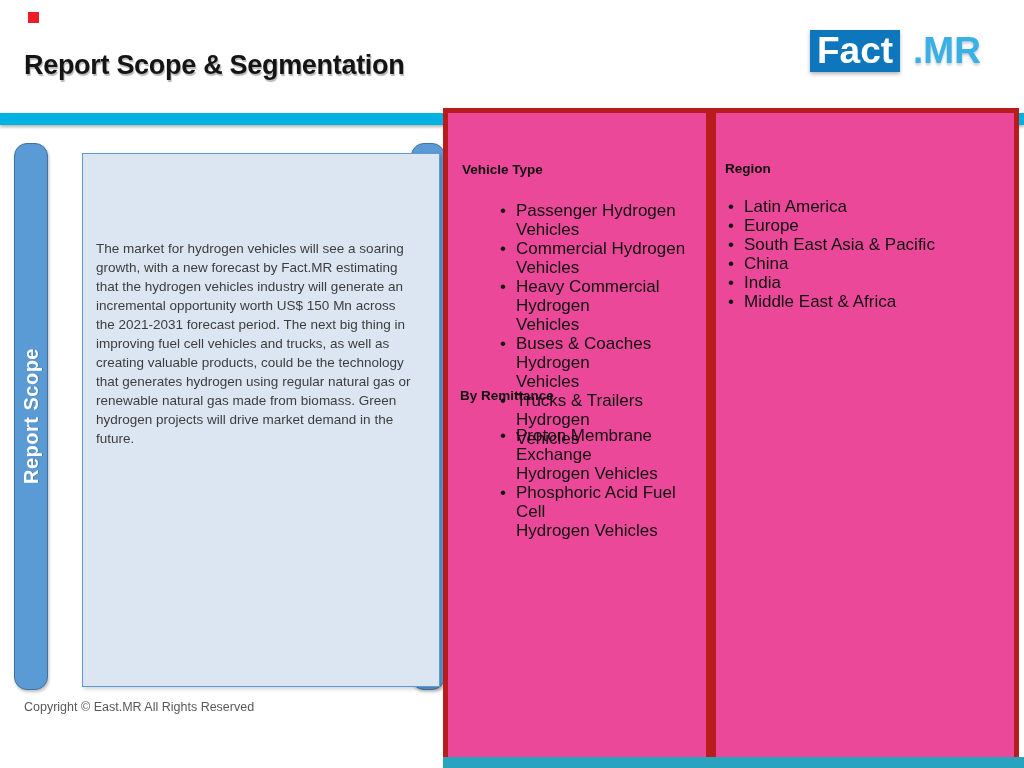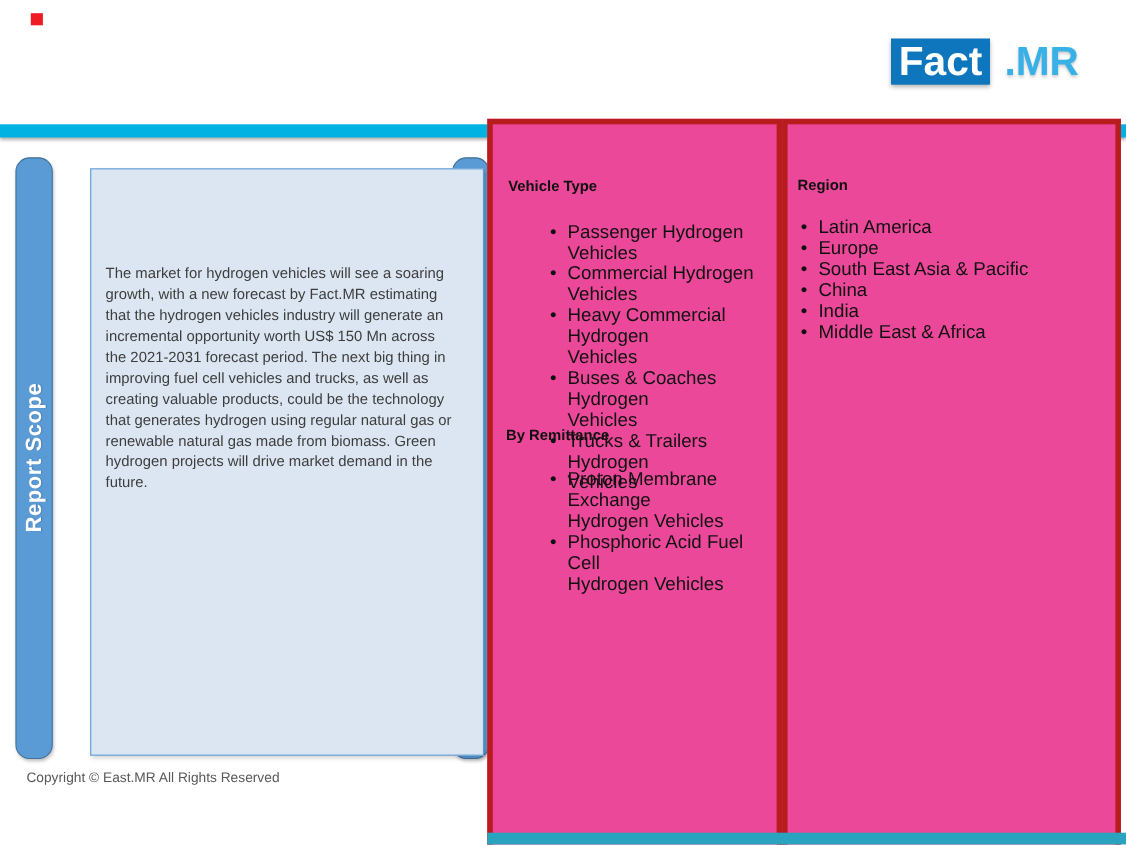--- a/index.html
+++ b/index.html
@@ -7,21 +7,21 @@
     position:relative; width:1024px; height:768px; background:#ffffff;
     font-family:"Liberation Sans", sans-serif; overflow:hidden;
   }
 
   
   .red-square { position:absolute; left:28px; top:12px; width:11px; height:11px; background:#ee1c25; }
   .title {
     position:absolute; left:24px; top:50px; font-size:27px; font-weight:700;
     color:#141414; letter-spacing:-0.3px; text-shadow:1px 2px 1px rgba(0,0,0,0.28);
   }
-  .logo { position:absolute; left:810px; top:30px; height:47px; display:flex; align-items:flex-end; }
+  .logo { position:absolute; left:810px; top:30px; height:47px; display:flex; align-items:flex-start; }
   .logo-fact {
     background:#0e76bc; color:#ffffff; font-size:37px; font-weight:700;
     padding:0 7px; display:flex; align-items:center; box-shadow:0 2px 4px rgba(0,0,0,0.3);
   }
   .logo-mr {
     color:#3ab1e6; font-size:37px; font-weight:700; display:flex; align-items:center;
     padding-left:13px; text-shadow:0 2px 3px rgba(0,0,0,0.22);
   }
 
   
@@ -85,20 +85,21 @@
     background:#2aa4be; z-index:4;
   }
 </style>
 </head>
 <body>
 
 <div id="slide">
 
   <span class="red-square"></span>
 
+  <div class="title">Report Scope &amp; Segmentation</div>
 
   <div class="logo">
     <span class="logo-fact">Fact</span>
     <span class="logo-mr">.MR</span>
   </div>
 
   <div class="accent-bar"></div>
 
   <div class="vtab" id="tab-report-scope">
     <span class="vtab-label">Report Scope</span>

